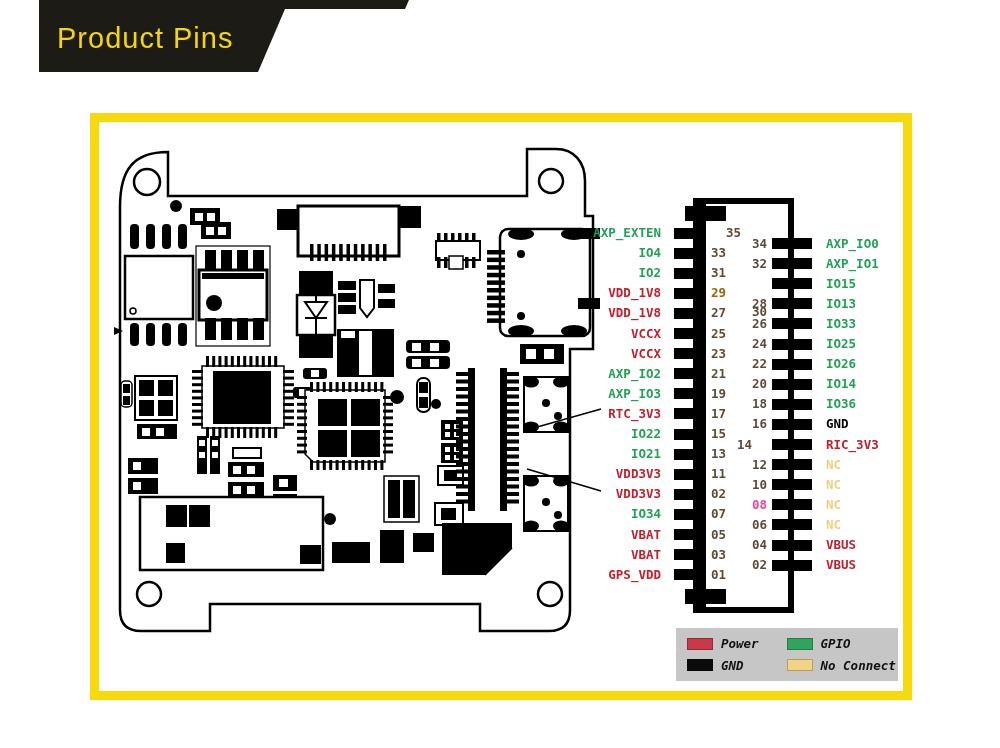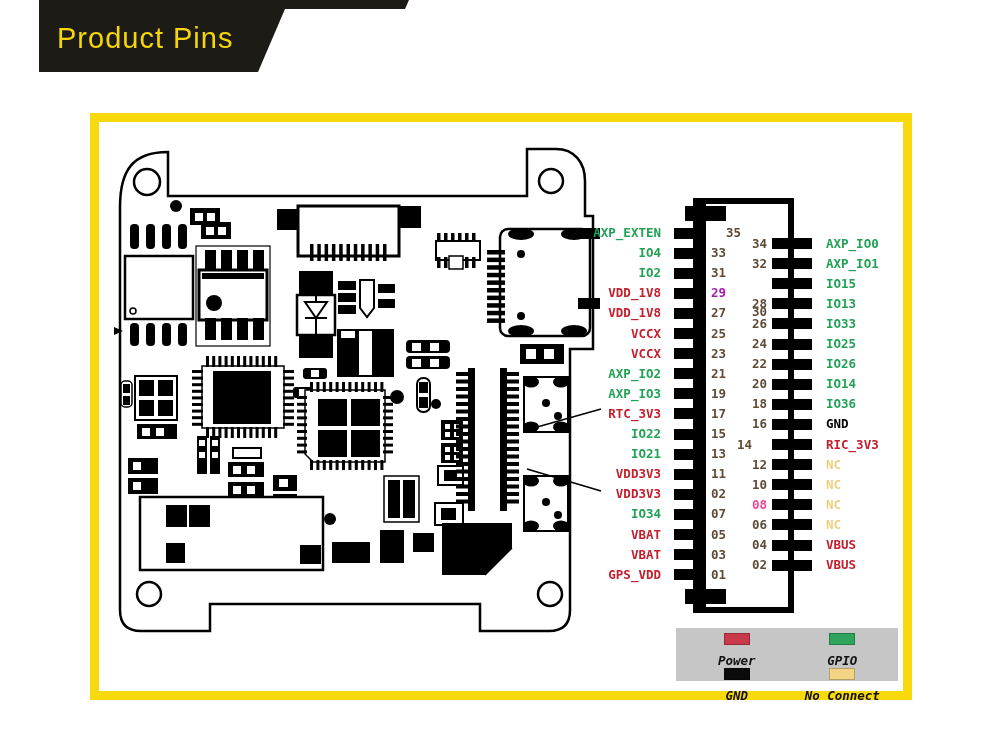--- a/index.html
+++ b/index.html
@@ -26,21 +26,21 @@
                  border:6px solid #000; border-left-width:13px; background:transparent; }
   .hdr-widepad { position:absolute; left:685px; width:41px; height:15px; background:#000; }
   .pin-pad { position:absolute; height:11px; background:#000; }
   .pin-num, .pin-label { position:absolute; height:16px; line-height:16px;
                          font-size:12.5px; font-weight:bold; white-space:nowrap; }
 
   
   #legend { position:absolute; left:676px; top:628px; width:222px; height:53px;
             display:grid; grid-template-columns:1fr 1.12fr; grid-auto-rows:1fr;
             align-items:center; padding:5px 0 5px 11px; }
-  .legend-item { display:flex; align-items:center; gap:8px;flex-direction:column; }
+  .legend-item { display:flex; align-items:center; gap:8px; }
   .legend-swatch { width:26px; height:12px; border:1px solid rgba(0,0,0,.25); }
   .legend-label { font-size:12.5px; font-weight:bold; font-style:italic; color:#111; }
 </style>
 </head>
 <body>
 
 <div id="stage">
 
   <div id="banner">
     <div class="bg" style="background: rgb(29, 27, 22);"></div>
@@ -422,21 +422,21 @@
         <div class="pin-pad" style="left: 674px; top: 227.5px; width: 31px;"></div>
         <div class="pin-num" style="left: 711px; top: 225px; width: 30px; text-align: right; color: rgb(94, 74, 54);">35</div>
         <div class="pin-label" style="left: 540px; top: 225px; width: 121px; text-align: right; color: rgb(33, 161, 85);">AXP_EXTEN</div>
         <div class="pin-pad" style="left: 674px; top: 247.6px; width: 31px;"></div>
         <div class="pin-num" style="left: 711px; top: 245.1px; width: 30px; text-align: left; color: rgb(94, 74, 54);">33</div>
         <div class="pin-label" style="left: 540px; top: 245.1px; width: 121px; text-align: right; color: rgb(33, 161, 85);">IO4</div>
         <div class="pin-pad" style="left: 674px; top: 267.7px; width: 31px;"></div>
         <div class="pin-num" style="left: 711px; top: 265.2px; width: 30px; text-align: left; color: rgb(94, 74, 54);">31</div>
         <div class="pin-label" style="left: 540px; top: 265.2px; width: 121px; text-align: right; color: rgb(33, 161, 85);">IO2</div>
         <div class="pin-pad" style="left: 674px; top: 287.8px; width: 31px;"></div>
-        <div class="pin-num" style="left: 711px; top: 285.3px; width: 30px; text-align: left; color: #a21caf;">29</div>
+        <div class="pin-num" style="left: 711px; top: 285.3px; width: 30px; text-align: left; color: #a16207;">29</div>
         <div class="pin-label" style="left: 540px; top: 285.3px; width: 121px; text-align: right; color: rgb(194, 32, 46);">VDD_1V8</div>
         <div class="pin-pad" style="left: 674px; top: 307.9px; width: 31px;"></div>
         <div class="pin-num" style="left: 711px; top: 305.4px; width: 30px; text-align: left; color: rgb(94, 74, 54);">27</div>
         <div class="pin-label" style="left: 540px; top: 305.4px; width: 121px; text-align: right; color: rgb(194, 32, 46);">VDD_1V8</div>
         <div class="pin-pad" style="left: 674px; top: 328px; width: 31px;"></div>
         <div class="pin-num" style="left: 711px; top: 325.5px; width: 30px; text-align: left; color: rgb(94, 74, 54);">25</div>
         <div class="pin-label" style="left: 540px; top: 325.5px; width: 121px; text-align: right; color: rgb(194, 32, 46);">VCCX</div>
         <div class="pin-pad" style="left: 674px; top: 348.1px; width: 31px;"></div>
         <div class="pin-num" style="left: 711px; top: 345.6px; width: 30px; text-align: left; color: rgb(94, 74, 54);">23</div>
         <div class="pin-label" style="left: 540px; top: 345.6px; width: 121px; text-align: right; color: rgb(194, 32, 46);">VCCX</div>

